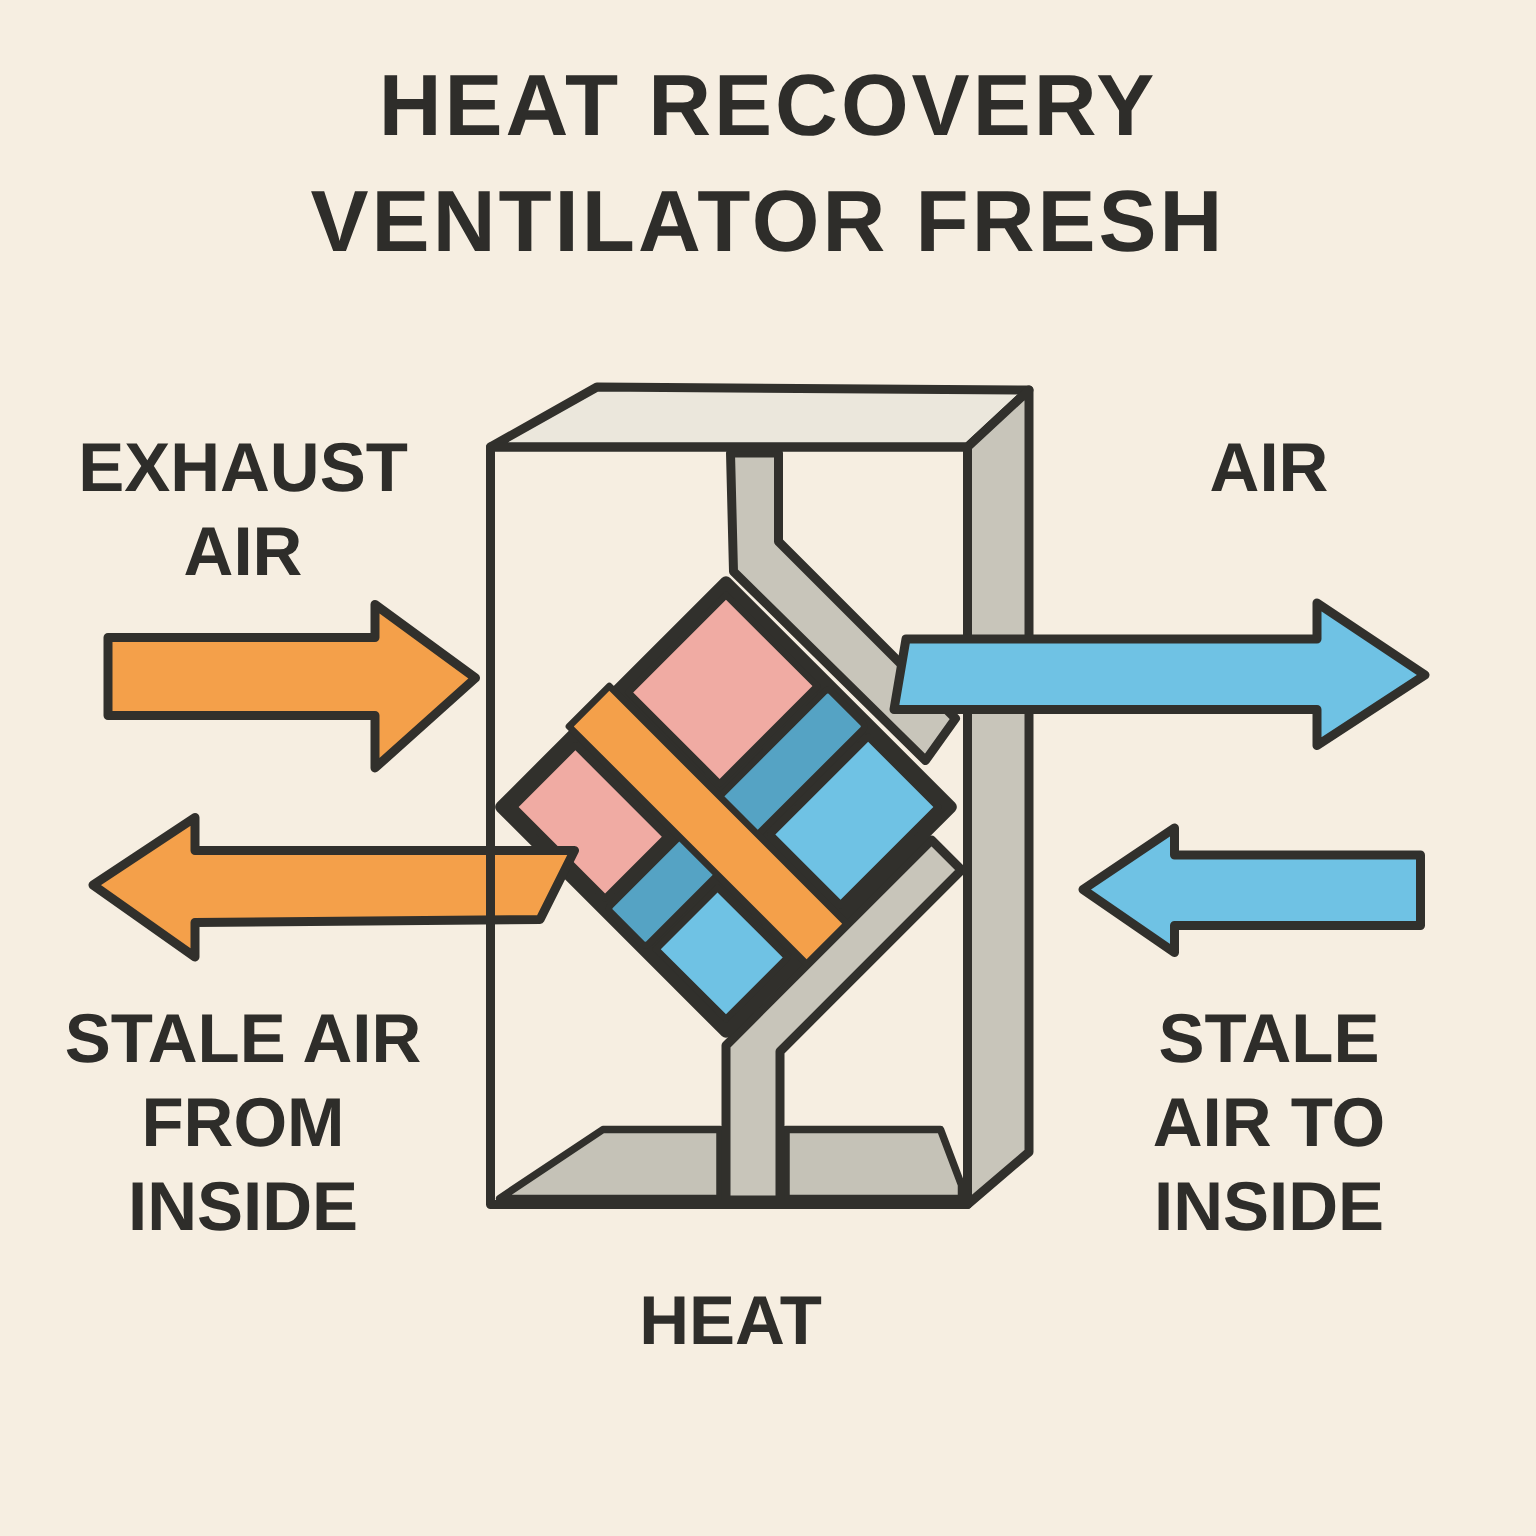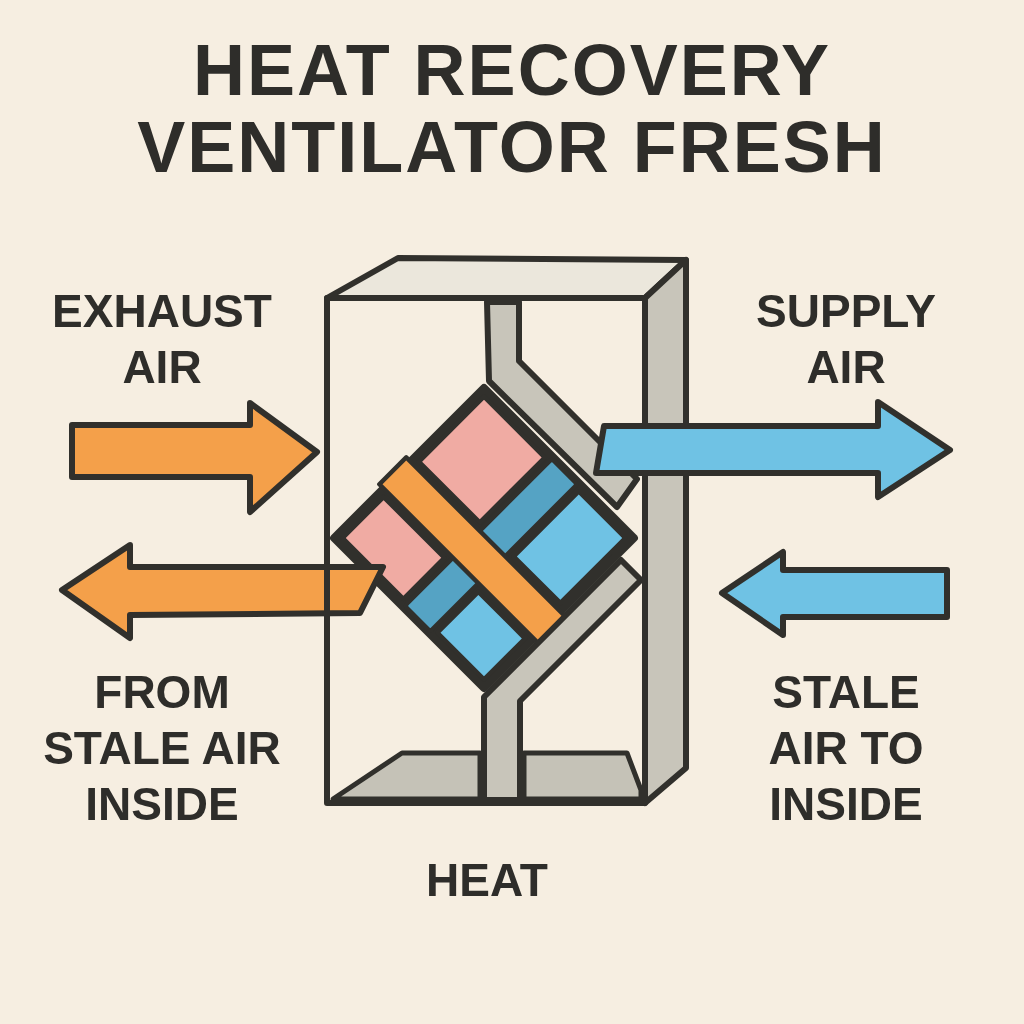--- a/index.html
+++ b/index.html
@@ -14,21 +14,21 @@
     font-family:"Liberation Sans", sans-serif;
   }
   .stage{position:relative;width:1024px;height:1024px;}
   .stage svg{position:absolute;left:0;top:0;}
   .lbl{
     position:absolute;text-align:center;font-weight:700;color:var(--ink);
     font-size:46px;line-height:56px;letter-spacing:0px;white-space:nowrap;
   }
   .title{
     position:absolute;left:0;top:32px;width:1024px;text-align:center;
-    font-weight:700;color:var(--ink);font-size:72px;line-height:77px;letter-spacing:2px;
+    font-weight:700;color:var(--ink);font-size:58px;line-height:77px;letter-spacing:2px;
   }
   .shape{stroke:var(--outline);stroke-linejoin:round;}
 </style>
 </head>
 <body>
 
 <div class="stage">
 
   <svg width="1024" height="1024" viewBox="0 0 1024 1024">
 
@@ -69,27 +69,26 @@
     <div>HEAT RECOVERY</div>
     <div>VENTILATOR FRESH</div>
   </div>
 
   <div class="lbl" style="left:32px;top:283px;width:260px;">
     <div>EXHAUST</div>
     <div>AIR</div>
   </div>
 
   <div class="lbl" style="left:716px;top:283px;width:260px;">
-    <div>SUPPLY</div>
     <div>AIR</div>
   </div>
 
   <div class="lbl" style="left:32px;top:664px;width:260px;">
+    <div>STALE AIR</div>
     <div>FROM</div>
-    <div>STALE AIR</div>
     <div>INSIDE</div>
   </div>
 
   <div class="lbl" style="left:716px;top:664px;width:260px;">
     <div>STALE</div>
     <div>AIR TO</div>
     <div>INSIDE</div>
   </div>
 
   <div class="lbl" style="left:337px;top:852px;width:300px;text-align:center;">

